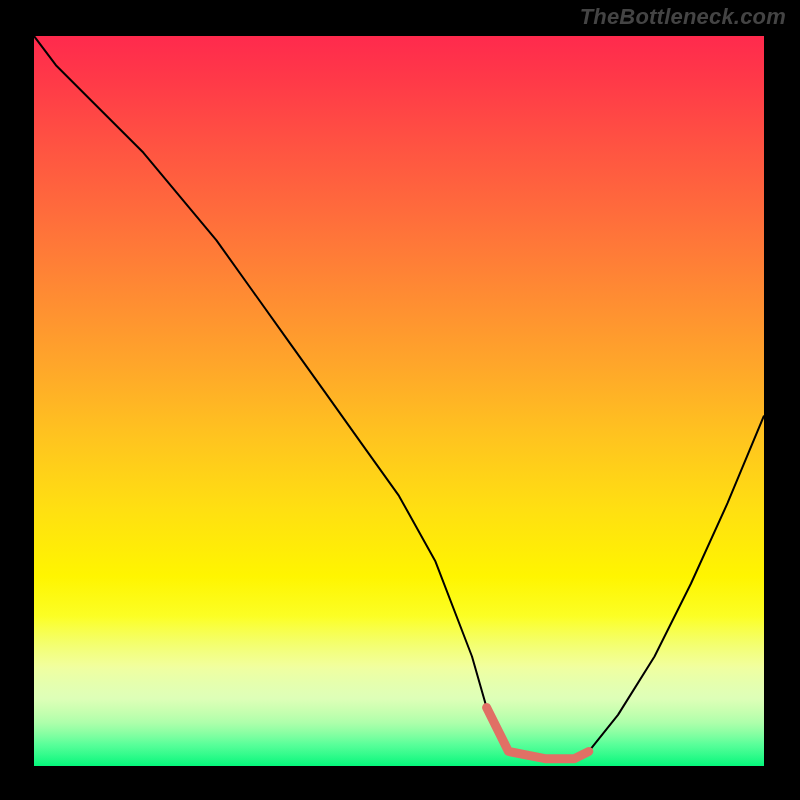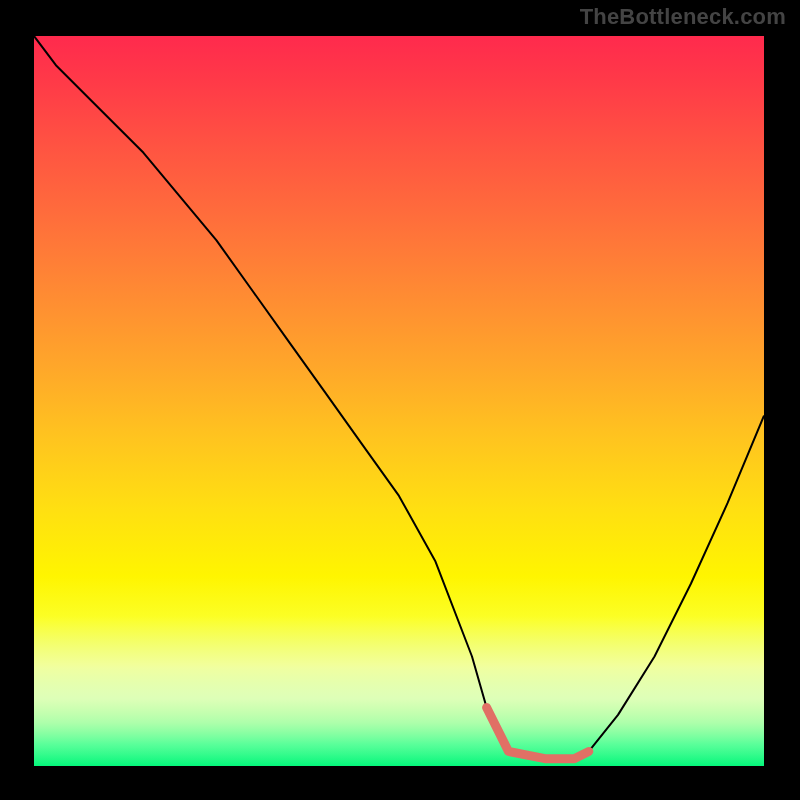--- a/index.html
+++ b/index.html
@@ -21,20 +21,21 @@
   }
   .watermark {
     position: absolute;
     top: 4px;
     right: 14px;
     color: #444;
     font-size: 22px;
     font-weight: bold;
     letter-spacing: 0.2px;
     user-select: none;
+    font-style: italic;
   }
   .plot-area {
     position: absolute;
     left: 34px;
     top: 36px;
     width: 730px;
     height: 730px;
     overflow: hidden;
   }
   .gradient {

